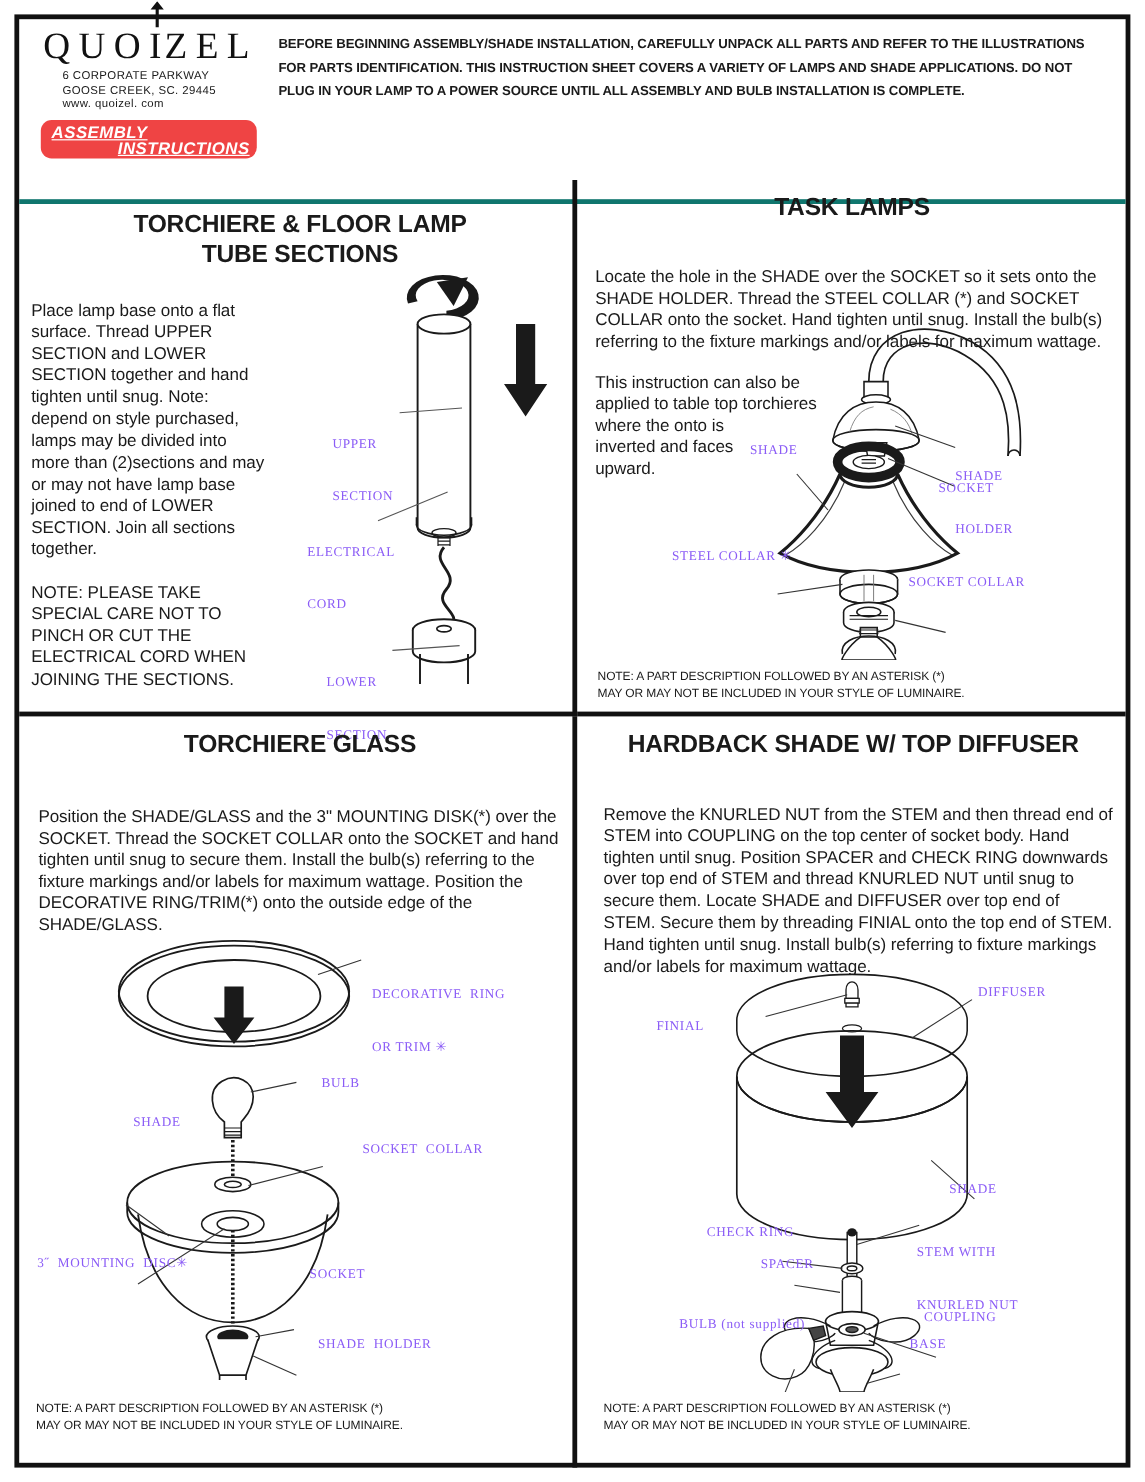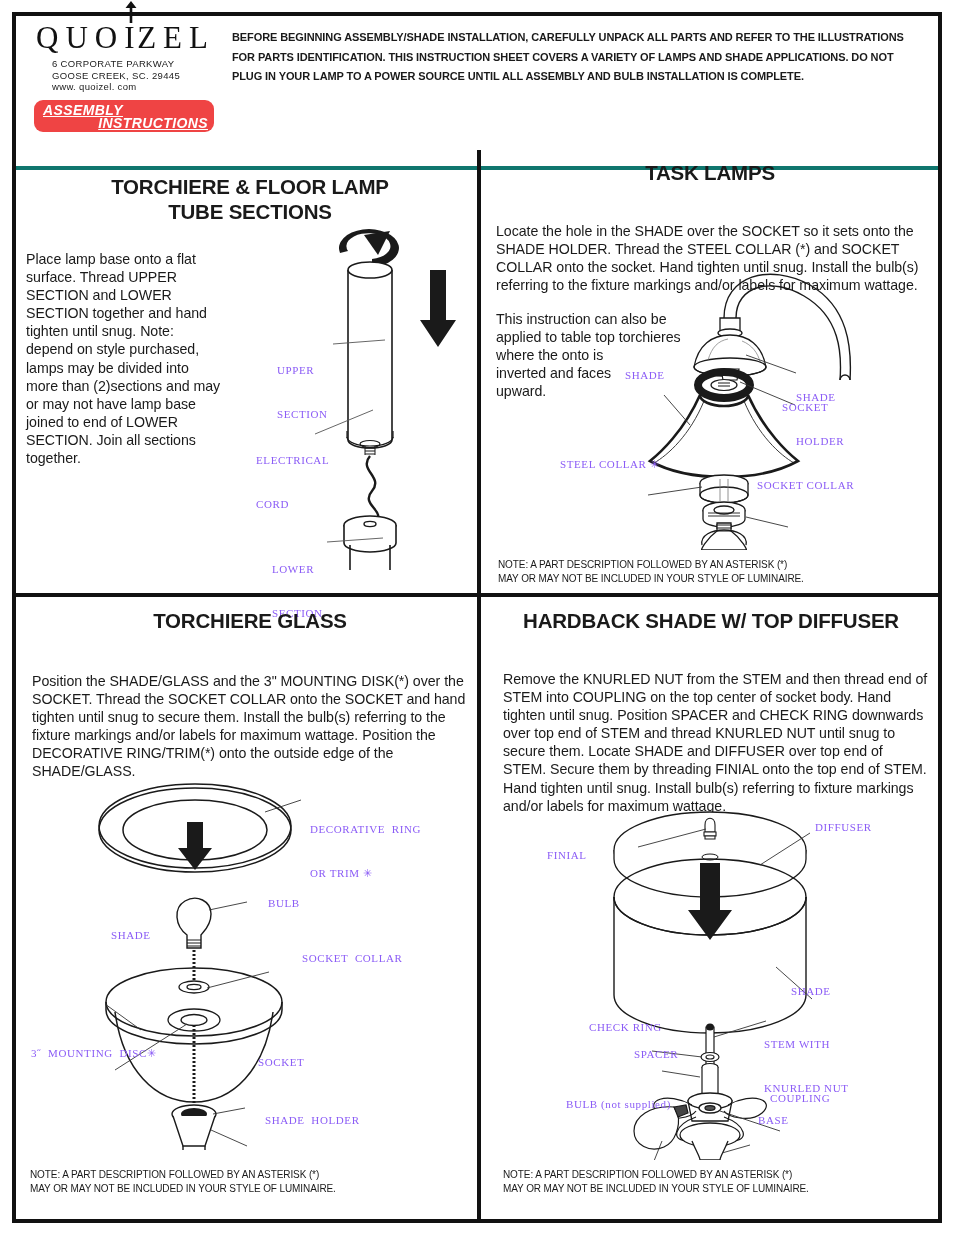--- a/index.html
+++ b/index.html
@@ -152,20 +152,21 @@
   <div class="panel p-br"></div>
 
   <div style="position:absolute;left:30px;top:150px;width:440px;">
     <div class="ptitle tl">TORCHIERE &amp; FLOOR LAMP</div>
     <div class="ptitle">TUBE SECTIONS</div>
   </div>
 
   <div class="tl-col body-text">
     <p>Place lamp base onto a flat surface. Thread UPPER SECTION and LOWER SECTION together and hand tighten until snug. Note: depend on style purchased, lamps may be divided into more than (2)sections and may or may not have lamp base joined to end of LOWER SECTION. Join all sections together.</p>
     <div class="gap"></div>
+    <p class="tl-note">NOTE: PLEASE TAKE SPECIAL CARE NOT TO PINCH OR CUT THE ELECTRICAL CORD WHEN JOINING THE SECTIONS.</p>
   </div>
 
   <div class="dwg" style="left:280px;top:225px;width:195px;height:345px;">
     <svg width="195" height="345" viewBox="0 0 195 345">
 
       <g fill="#1a1a1a">
         <path d="M60 28 A30 19 0 1 1 92 42 L92 34 A22 13 0 1 0 68 26 Z"></path>
         <path d="M84 10 L110 6 L98 30 Z"></path>
       </g>
 

